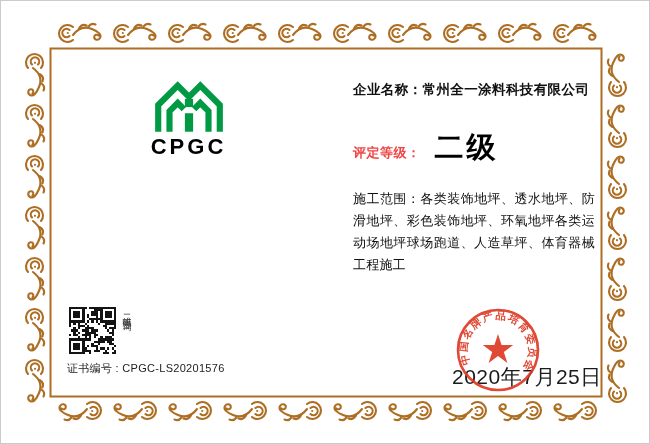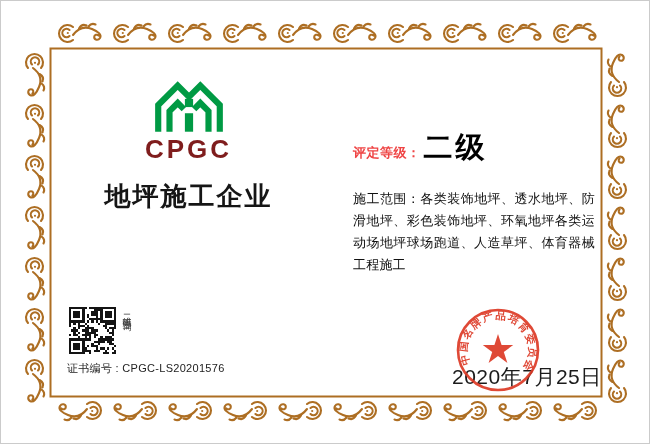--- a/index.html
+++ b/index.html
@@ -9,21 +9,21 @@
     font-family:"Liberation Serif","DejaVu Serif",serif;color:#111;
   }
   #border-svg{position:absolute;left:0;top:0;width:650px;height:444px;pointer-events:none;}
 
   
   .left-col{position:absolute;left:49px;top:47px;width:277px;height:348px;text-align:center;}
   .logo-house{position:absolute;left:50%;top:26px;transform:translateX(-50%);}
   .logo-abbr{
     position:absolute;left:0;top:86px;width:100%;
     font-family:"Liberation Sans","DejaVu Sans",sans-serif;
-    font-weight:bold;font-size:26px;letter-spacing:3px;color:#7f1d1d;
+    font-weight:bold;font-size:22px;letter-spacing:3px;color:#000000;
   }
   .org-title{
     position:absolute;left:0;top:131px;width:100%;
     font-size:26px;font-weight:bold;letter-spacing:2px;color:#151515;
   }
   .main-title{
     position:absolute;left:0;top:177px;width:100%;
     font-family:"Liberation Sans","DejaVu Sans",sans-serif;
     font-size:40px;font-weight:bold;letter-spacing:6px;color:#e60012;
   }
@@ -37,21 +37,21 @@
     position:absolute;left:66px;top:360px;
     font-family:"Liberation Sans","DejaVu Sans",sans-serif;
     font-size:11px;color:#222;letter-spacing:0.3px;
   }
 
   
   .company-row{position:absolute;left:352px;top:80px;white-space:nowrap;
     font-weight:bold;font-size:13.5px;color:#111;letter-spacing:0.4px;}
   .grade-row{position:absolute;left:352px;top:127px;white-space:nowrap;}
   .grade-label{font-weight:bold;font-size:13px;letter-spacing:0.5px;color:#ef4444;}
-  .grade-value{font-weight:bold;font-size:29px;letter-spacing:3px;color:#000;margin-left:3px;}
+  .grade-value{font-weight:bold;font-size:29px;letter-spacing:3px;color:#000;margin-left:14px;}
   .scope{position:absolute;left:352px;top:187px;width:242px;
     font-weight:normal;font-size:13px;line-height:22px;color:#111;
     text-align:justify;letter-spacing:0.2px;}
   .issuer{position:absolute;left:390px;top:336px;
     font-family:"Liberation Sans","DejaVu Sans",sans-serif;
     font-size:19px;color:#1b1b1b;letter-spacing:1px;}
   .issue-date{position:absolute;left:451px;top:362px;
     font-family:"Liberation Sans","DejaVu Sans",sans-serif;
     font-size:21px;color:#1b1b1b;letter-spacing:0.5px;}
   .seal-svg{position:absolute;left:451px;top:303px;opacity:0.92;}
@@ -119,21 +119,20 @@
       <g stroke="#009a44" stroke-width="6" fill="none">
         <path d="M8,56 V30 L27,11 L39,23"></path>
         <path d="M19,56 V36 L27,28 L33,34"></path>
         <path d="M68,56 V30 L49,11 L37,23"></path>
         <path d="M57,56 V36 L49,28 L43,34"></path>
       </g>
       <rect x="34" y="38" width="8" height="18" fill="#009a44"></rect>
       <rect x="34" y="24" width="8" height="8" fill="#009a44"></rect>
     </svg>
     <div class="logo-abbr">CPGC</div>
-    <div class="org-title">地坪施工企业</div>
   </div>
 
   <div class="qr-wrap">
     <svg id="qr-svg" width="47" height="47" viewBox="0 0 21 21" shape-rendering="crispEdges" xmlns="http://www.w3.org/2000/svg">
         <rect x="0" y="0" width="1" height="1" fill="#141414"></rect>
         <rect x="1" y="0" width="1" height="1" fill="#141414"></rect>
         <rect x="2" y="0" width="1" height="1" fill="#141414"></rect>
         <rect x="3" y="0" width="1" height="1" fill="#141414"></rect>
         <rect x="4" y="0" width="1" height="1" fill="#141414"></rect>
         <rect x="5" y="0" width="1" height="1" fill="#141414"></rect>
@@ -369,20 +368,23 @@
         <rect x="19" y="20" width="1" height="1" fill="#141414"></rect>
         <rect x="20" y="20" width="1" height="1" fill="#141414"></rect>
       </svg>
     <div class="qr-caption">二维码查询</div>
   </div>
 
   <div class="certno">
     <span>证书编号 : </span><span>CPGC-LS20201576</span>
   </div>
 
+  <div class="company-row">
+    <span>企业名称：</span><span>常州全一涂料科技有限公司</span>
+  </div>
 
   <div class="grade-row">
     <span class="grade-label">评定等级：</span><span class="grade-value">二级</span>
   </div>
 
   <div class="scope">
     <span>施工范围：</span><span>各类装饰地坪、透水地坪、防滑地坪、彩色装饰地坪、环氧地坪各类运动场地坪球场跑道、人造草坪、体育器械工程施工</span>
   </div>
 
   <div class="issue-date">2020年7月25日</div>

